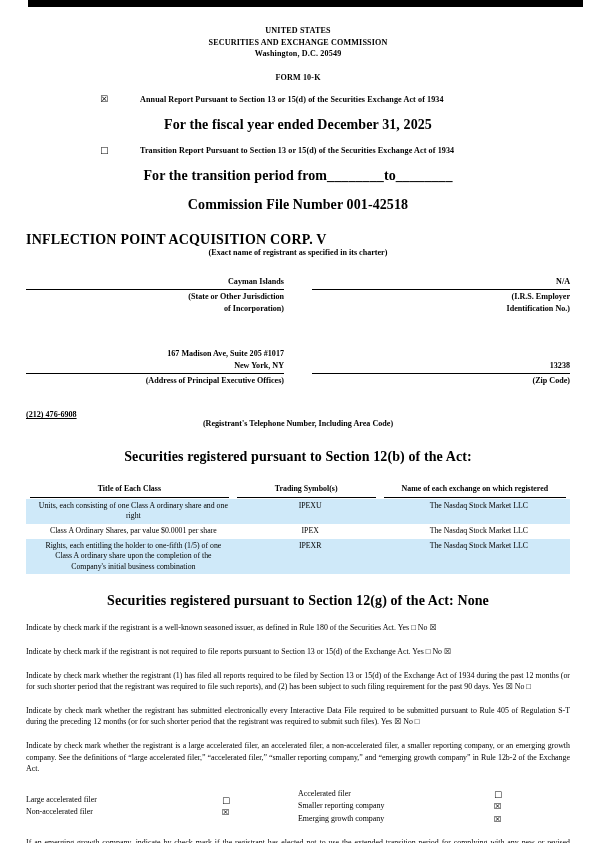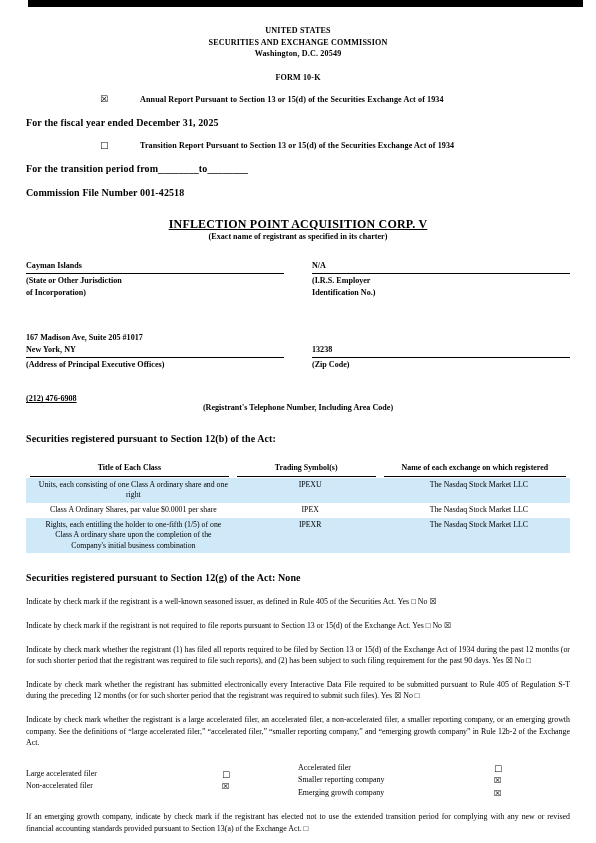--- a/index.html
+++ b/index.html
@@ -63,47 +63,47 @@
     width: 14px;
     margin-left: 74px;
     margin-right: 26px;
     flex: none;
     font-size: 9px;
     line-height: 1;
   }
   .check-row .txt { flex: none; }
 
   .midline {
-    font-size: 10px;
-    font-weight: bold;
+    font-size: 14px;
+    font-weight: bold;
+    text-align: center;
     letter-spacing: .1px;
   }
 
   .regname {
-    font-size: 12px;
-    font-weight: bold;
-    text-align: center;
-    text-decoration: underline;
+    font-size: 14px;
+    font-weight: bold;
+    text-align: left;
     letter-spacing: .2px;
   }
   .regsub {
     font-size: 8.1px;
     font-weight: bold;
     text-align: center;
   }
 
   
   .twocol {
     display: flex;
     width: 100%;
     justify-content: space-between;
   }
   .twocol .col {
     width: 258px;
-    text-align: left;
+    text-align: right;
     font-size: 8.1px;
     font-weight: bold;
     line-height: 11.4px;
   }
   .rule {
     border-bottom: 1.6px solid #000;
     margin-top: 1px;
     margin-bottom: 1px;
     width: 100%;
   }
@@ -310,21 +310,21 @@
         <td>The Nasdaq Stock Market LLC</td>
       </tr>
     </tbody>
   </table>
 
   <div class="spacer-13"></div>
   <div class="spacer-6"></div>
 
   <div class="midline">Securities registered pursuant to Section 12(g) of the Act: None</div>
 
-  <div class="para first">Indicate by check mark if the registrant is a well-known seasoned issuer, as defined in Rule 405 of the Securities Act. Yes □ No ☒</div>
+  <div class="para first">Indicate by check mark if the registrant is a well-known seasoned issuer, as defined in Rule 180 of the Securities Act. Yes □ No ☒</div>
   <div class="para">Indicate by check mark if the registrant is not required to file reports pursuant to Section 13 or 15(d) of the Exchange Act. Yes □ No ☒</div>
   <div class="para">Indicate by check mark whether the registrant (1) has filed all reports required to be filed by Section 13 or 15(d) of the Exchange Act of 1934 during the past 12 months (or for such shorter period that the registrant was required to file such reports), and (2) has been subject to such filing requirement for the past 90 days. Yes ☒ No □</div>
   <div class="para">Indicate by check mark whether the registrant has submitted electronically every Interactive Data File required to be submitted pursuant to Rule 405 of Regulation S-T during the preceding 12 months (or for such shorter period that the registrant was required to submit such files). Yes ☒ No □</div>
   <div class="para">Indicate by check mark whether the registrant is a large accelerated filer, an accelerated filer, a non-accelerated filer, a smaller reporting company, or an emerging growth company. See the definitions of “large accelerated filer,” “accelerated filer,” “smaller reporting company,” and “emerging growth company” in Rule 12b-2 of the Exchange Act.</div>
 
   <div class="filer">
     <div class="fleft fcol">
       <div class="flabels">
         <div>Large accelerated filer</div>
         <div>Non-accelerated filer</div>

